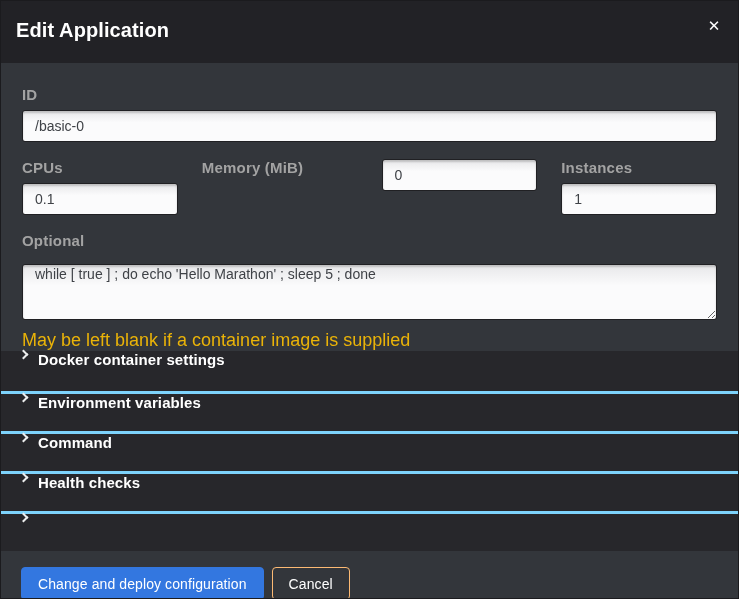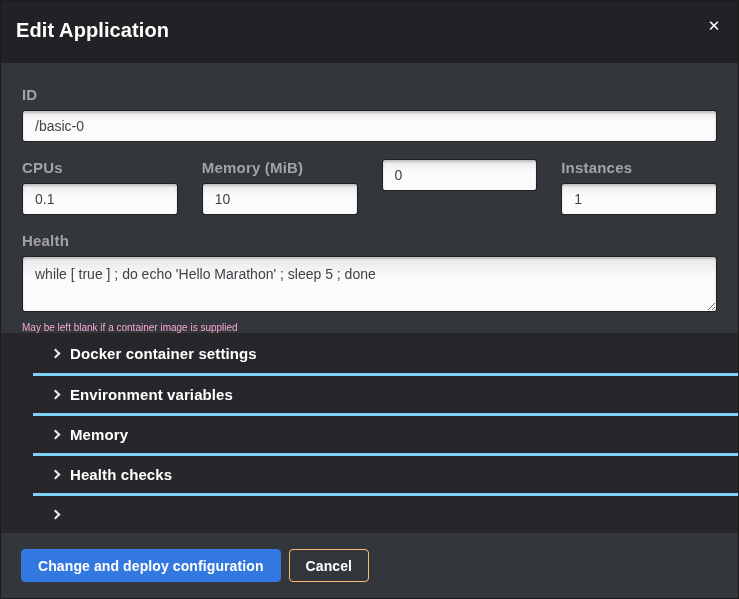--- a/index.html
+++ b/index.html
@@ -62,49 +62,48 @@
     background:linear-gradient(#e7e7e9, #fbfbfc 38%);
     box-shadow:inset 0 2px 2px rgba(0,0,0,0.18);
     color:#3f4247;
     font-size:14px;
     font-family:"Liberation Sans", sans-serif;
     outline:none;
   }
   .text-input { height:32px; padding:0 12px; }
   .text-area {
     height:56px;
-    padding:8px 12px;
+    padding:0 12px;
     resize:vertical;
     line-height:1.35;
+    margin-top:8px;
   }
   .form-row-id { margin-bottom:17px; }
   .form-row-numbers {
     display:grid;
     grid-template-columns:repeat(4, 1fr);
     gap:24px;
     margin-bottom:17px;
   }
   .help-text {
-    color:#f9a8d4;
-    font-size:10px;
+    color:#eab308;
+    font-size:18px;
     margin-top:6px;
   }
 
   
   .accordion {
     background:#27272b;
     flex:0 0 200px;
   }
   .accordion-row {
     height:40px;
     display:flex;
-    align-items:center;
     padding:0 16px;
     cursor:pointer;
-    margin-left:32px;
   }
   .accordion-row + .accordion-row { border-top:3px solid #7dd3fc; }
   .chevron {
     display:inline-block;
     width:7px; height:7px;
     border-top:2px solid #eceded;
     border-right:2px solid #eceded;
     transform:rotate(45deg);
     margin-right:11px;
     margin-left:3px;
@@ -126,21 +125,21 @@
     align-items:flex-start;
     gap:8px;
   }
   .btn {
     height:33px;
     display:inline-flex;
     align-items:center;
     padding:0 16px;
     border-radius:4px;
     font-size:14px;
-    font-weight:700;
+    font-weight:400;
     font-family:"Liberation Sans", sans-serif;
     cursor:pointer;
     letter-spacing:0.1px;
   }
   .btn-primary {
     background:#3377e0;
     border:1px solid #3377e0;
     color:#ffffff;
   }
   .btn-cancel {
@@ -166,51 +165,50 @@
       <input class="text-input" type="text" value="/basic-0" style="">
     </div>
 
     <div class="form-row-numbers">
       <div>
         <label class="field-label">CPUs</label>
         <input class="text-input" type="text" value="0.1" style="">
       </div>
       <div>
         <label class="field-label">Memory (MiB)</label>
-        <input class="text-input" type="text" value="10" style="">
       </div>
       <div>
         <input class="text-input" type="text" value="0" style="">
       </div>
       <div>
         <label class="field-label">Instances</label>
         <input class="text-input" type="text" value="1" style="">
       </div>
     </div>
 
     <div>
-      <label class="field-label">Health</label>
+      <label class="field-label">Optional</label>
       <textarea class="text-area" style="">while [ true ] ; do echo 'Hello Marathon' ; sleep 5 ; done</textarea>
       <div class="help-text">May be left blank if a container image is supplied</div>
     </div>
 
   </div>
 
   <div class="accordion">
     <div class="accordion-row">
       <span class="chevron"></span>
       <span class="accordion-label">Docker container settings</span>
     </div>
     <div class="accordion-row">
       <span class="chevron"></span>
       <span class="accordion-label">Environment variables</span>
     </div>
     <div class="accordion-row">
       <span class="chevron"></span>
-      <span class="accordion-label">Memory</span>
+      <span class="accordion-label">Command</span>
     </div>
     <div class="accordion-row">
       <span class="chevron"></span>
       <span class="accordion-label">Health checks</span>
     </div>
     <div class="accordion-row">
       <span class="chevron"></span>
     </div>
   </div>
 

